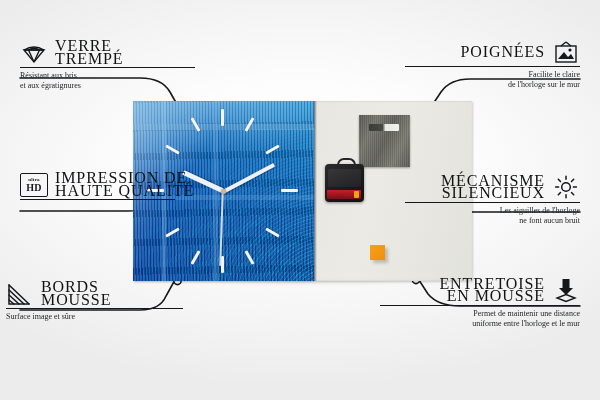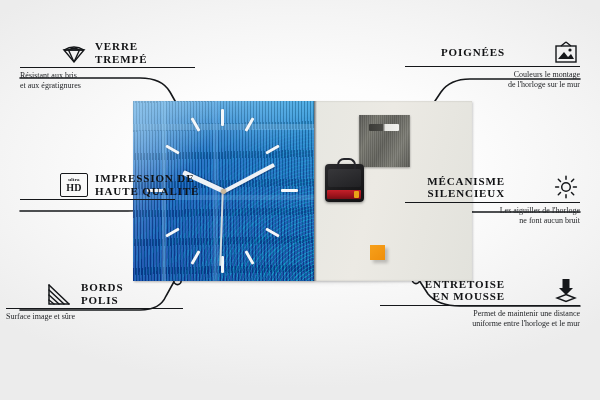--- a/index.html
+++ b/index.html
@@ -202,40 +202,40 @@
     position: absolute;
     left: 56px; top: 144px;
     width: 15px; height: 15px;
     background: linear-gradient(140deg, #f7a01a 0%, #ef8f0c 100%);
     box-shadow: 3px 3px 3px rgba(0,0,0,0.20);
   }
 
   
   .callout { position: absolute; }
   .co-title {
-    font-weight: bold;
-    font-size: 11px;
+    font-weight: normal;
+    font-size: 16px;
     letter-spacing: 0.9px;
     color: #111214;
     line-height: 12.5px;
     white-space: nowrap;
   }
   .co-rule {
     height: 1px;
     background: #15171a;
     margin: 2px 0 3px 0;
   }
   .co-desc {
     font-size: 8px;
     color: #232528;
     line-height: 10px;
     white-space: nowrap;
   }
   .head-row { display: flex; align-items: center; gap: 7px; }
-  .icon-box { flex: 0 0 auto; margin-left: 40px; }
+  .icon-box { flex: 0 0 auto; }
   .left .head-row { justify-content: flex-start; }
   .right .head-row { justify-content: flex-end; }
   .right .co-title, .right .co-desc { text-align: right; }
 
   svg.line-layer {
     position: absolute;
     left: 0; top: 0;
     width: 600px; height: 400px;
     pointer-events: none;
   }
@@ -365,21 +365,21 @@
         <svg class="icon-glyph" width="28" height="24" viewBox="0 0 28 24" stroke="#15171a" stroke-width="1.5" fill="none" stroke-linecap="round">
           <path d="M3,3 L23,22"></path>
           <path d="M3,8 L18,22"></path>
           <path d="M3,13 L13,22"></path>
           <path d="M3,18 L8,22"></path>
           <path d="M3,3 L3,22 L23,22"></path>
         </svg>
       </span>
       <span class="co-title">
         <span>BORDS</span><br>
-        <span>POLIS</span>
+        <span>MOUSSE</span>
       </span>
     </div>
     <div class="co-rule" style="width:177px;"></div>
     <div class="co-desc">
       <span>Surface image et sûre</span>
     </div>
   </div>
 
   <div class="callout right" style="left:405px; top:40px; width:175px;">
     <div class="head-row">
@@ -390,21 +390,21 @@
         <svg class="icon-glyph" width="28" height="24" viewBox="0 0 28 24" stroke="#15171a" stroke-width="1.4" fill="none">
           <rect x="4" y="6" width="20" height="16"></rect>
           <path d="M14,2 L9,6 M14,2 L19,6"></path>
           <path d="M6,19 L12,12 L16,17 L19,14 L22,19 Z" fill="#15171a" stroke="none"></path>
           <circle cx="18" cy="10" r="1.6" fill="#15171a" stroke="none"></circle>
         </svg>
       </span>
     </div>
     <div class="co-rule" style="width:175px;"></div>
     <div class="co-desc">
-      <span>Couleurs le montage</span><br>
+      <span>Facilite le claire</span><br>
       <span>de l'horloge sur le mur</span>
     </div>
   </div>
 
   <div class="callout right" style="left:405px; top:174px; width:175px;">
     <div class="head-row">
       <span class="co-title">
         <span>MÉCANISME</span><br>
         <span>SILENCIEUX</span>
       </span>

